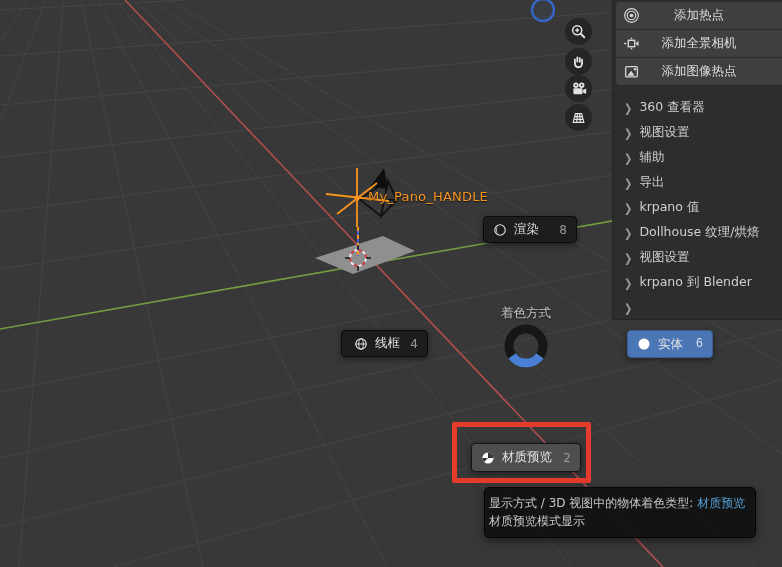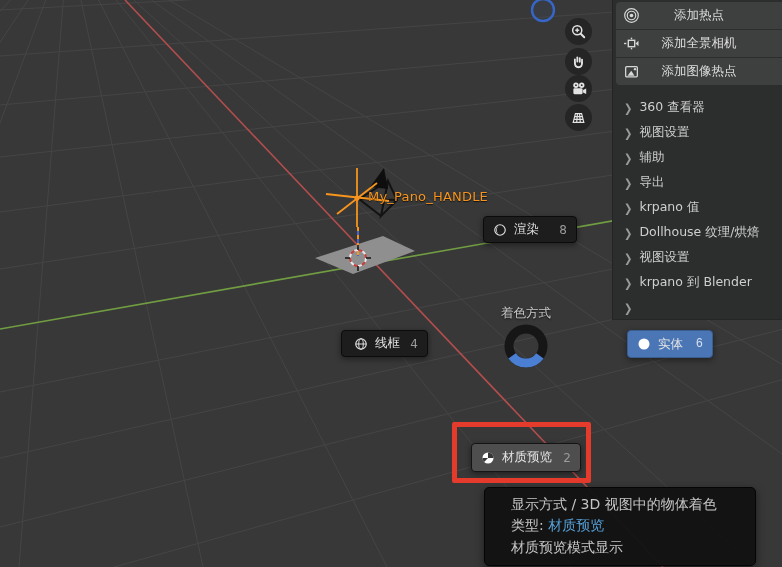--- a/index.html
+++ b/index.html
@@ -38,21 +38,21 @@
   .pie-btn.selected .key{color:#d7e0ef;}
   .pie-btn.hovered{background:#4e4e4e;border-color:#141414;}
   #pie-title{position:absolute;left:466px;top:305px;width:120px;text-align:center;
              color:#c9c9c9;font-size:12.5px;text-shadow:0 1px 2px rgba(0,0,0,.8);}
 
   
   #annotation-box{position:absolute;left:452px;top:422px;width:139px;height:61px;
                   border:5px solid #e53b2d;border-radius:2px;box-sizing:border-box;pointer-events:none;}
   #tooltip{position:absolute;left:484px;top:487px;width:272px;box-sizing:border-box;
            background:rgba(19,19,19,.97);border:1px solid #050505;border-radius:5px;
-           padding:6px 26px 7px;color:#c6c6c6;font-size:14px;line-height:1.52;
+           padding:6px 4px 7px;color:#c6c6c6;font-size:12px;line-height:1.52;
            box-shadow:0 3px 8px rgba(0,0,0,.5);}
   #tooltip .hl{color:#56a0d8;}
 
   
   #object-label{position:absolute;left:368px;top:189px;color:#f7941d;font-size:13px;
                 letter-spacing:.2px;text-shadow:0 1px 1px rgba(0,0,0,.7);}
 </style>
 </head>
 <body>
 

